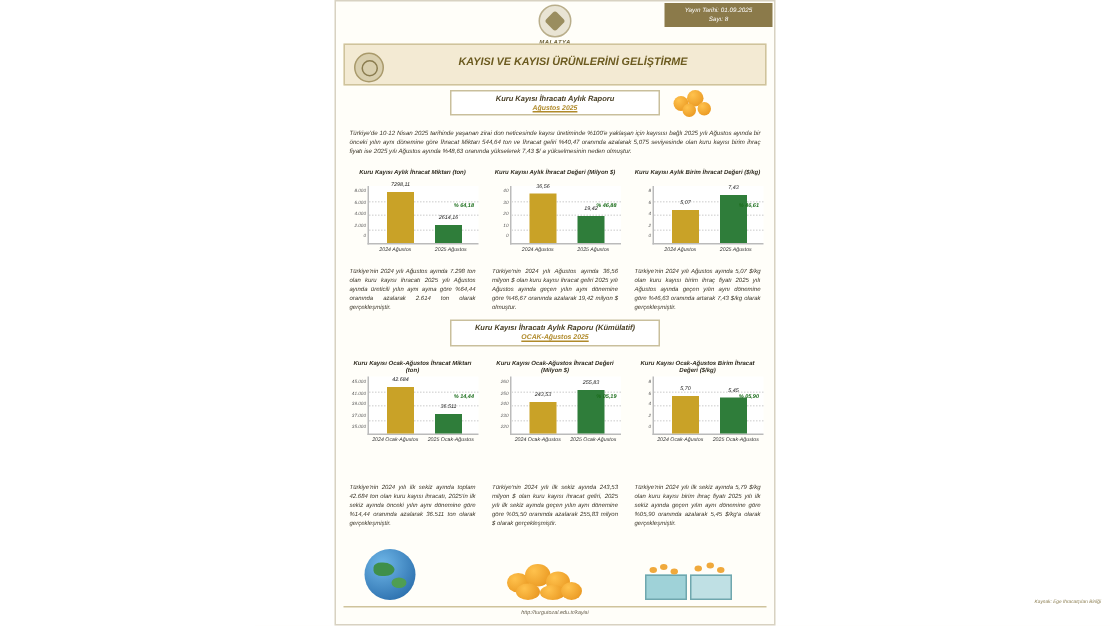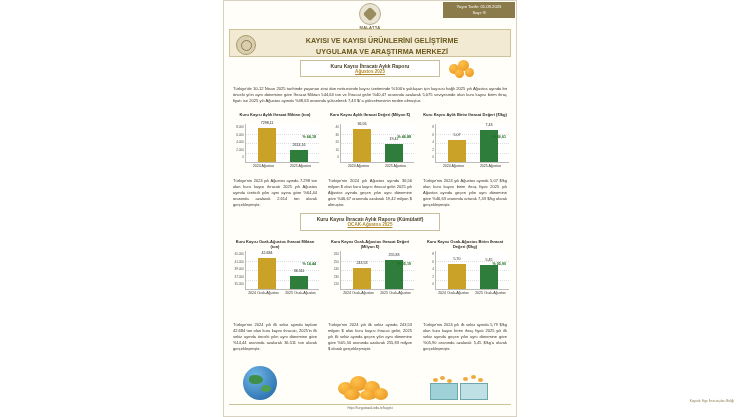--- a/index.html
+++ b/index.html
@@ -1,17 +1,17 @@
 <!DOCTYPE html>
 <html><head>
 <meta charset="utf-8">
 <style>
   html,body{margin:0;padding:0;background:#ffffff;}
   body{width:740px;height:417px;overflow:hidden;font-family:"Liberation Sans",sans-serif;}
-  .page{position:relative;width:740px;height:417px;background:#fdfcf8;box-sizing:border-box;}
+  .page{position:relative;width:740px;height:417px;background:#fdfcf8;box-sizing:border-box;font-style:italic;}
   .frame{position:absolute;left:223px;top:0;width:294px;height:417px;background:#fffef9;border:1px solid #d8d2c2;box-sizing:border-box;}
   .side-left{position:absolute;left:0;top:0;width:223px;height:417px;background:#ffffff;}
   .side-right{position:absolute;left:517px;top:0;width:223px;height:417px;background:#ffffff;}
 
   
   .date-badge{position:absolute;left:443px;top:2px;width:72px;height:16px;background:#8b7a4a;color:#fff;font-size:4.2px;line-height:1.5;text-align:center;padding-top:2px;box-sizing:border-box;}
   .logo-wrap{position:absolute;left:340px;top:3px;width:60px;text-align:center;}
   .logo-circ{width:20px;height:20px;border-radius:50%;background:#e9e4d4;border:1px solid #b9ae8b;margin:0 auto;position:relative;}
   .logo-circ:after{content:"";position:absolute;left:5px;top:5px;width:10px;height:10px;background:#9a8d5f;border-radius:2px;transform:rotate(45deg);}
   .logo-t1{font-size:4px;color:#6b5f35;font-weight:bold;letter-spacing:.3px;}
@@ -79,21 +79,20 @@
     <div class="logo-circ"></div>
     <div class="logo-t1">MALATYA</div>
     <div class="logo-t2">TURGUT ÖZAL</div>
     <div class="logo-t3">ÜNİVERSİTESİ</div>
   </div>
 
   <div class="title-band">
     <div class="title-seal"></div>
     <div class="title-txt">
       <div>KAYISI VE KAYISI ÜRÜNLERİNİ GELİŞTİRME</div>
-      <div>UYGULAMA VE ARAŞTIRMA MERKEZİ</div>
     </div>
   </div>
 
   <div class="sub-band">
     <div class="l1">Kuru Kayısı İhracatı Aylık Raporu</div>
     <div class="l2">Ağustos 2025</div>
   </div>
 
   <div class="apricot-cluster">
     <i class="ap" style="left:2px;top:6px;width:10px;height:10px;"></i>

